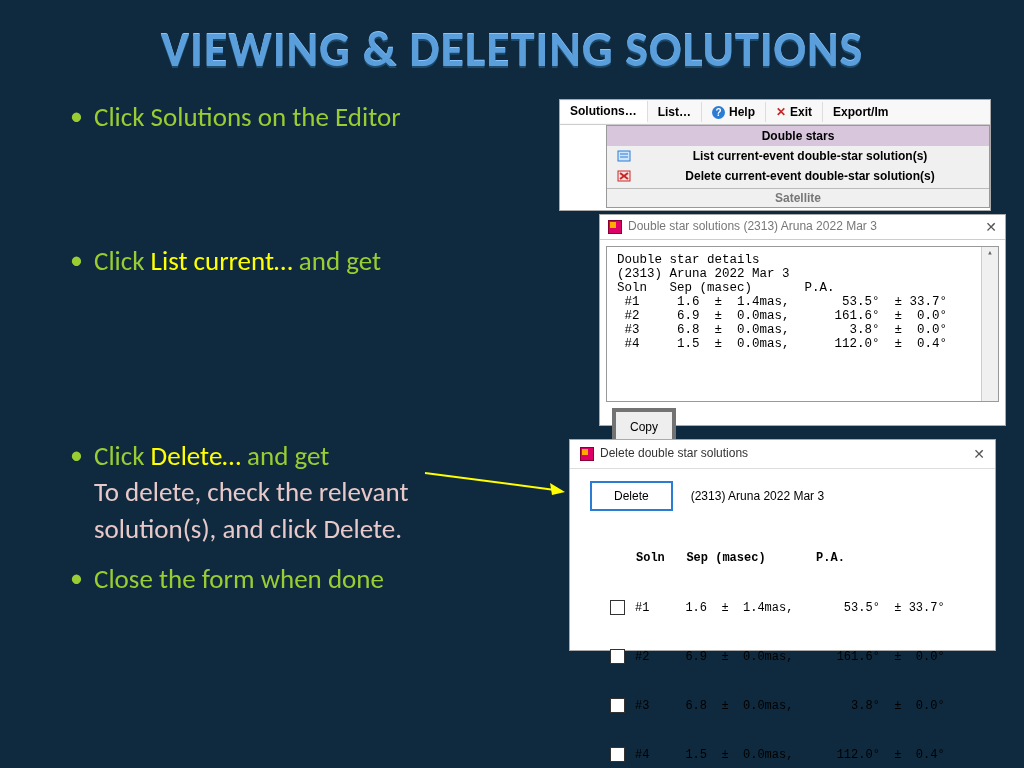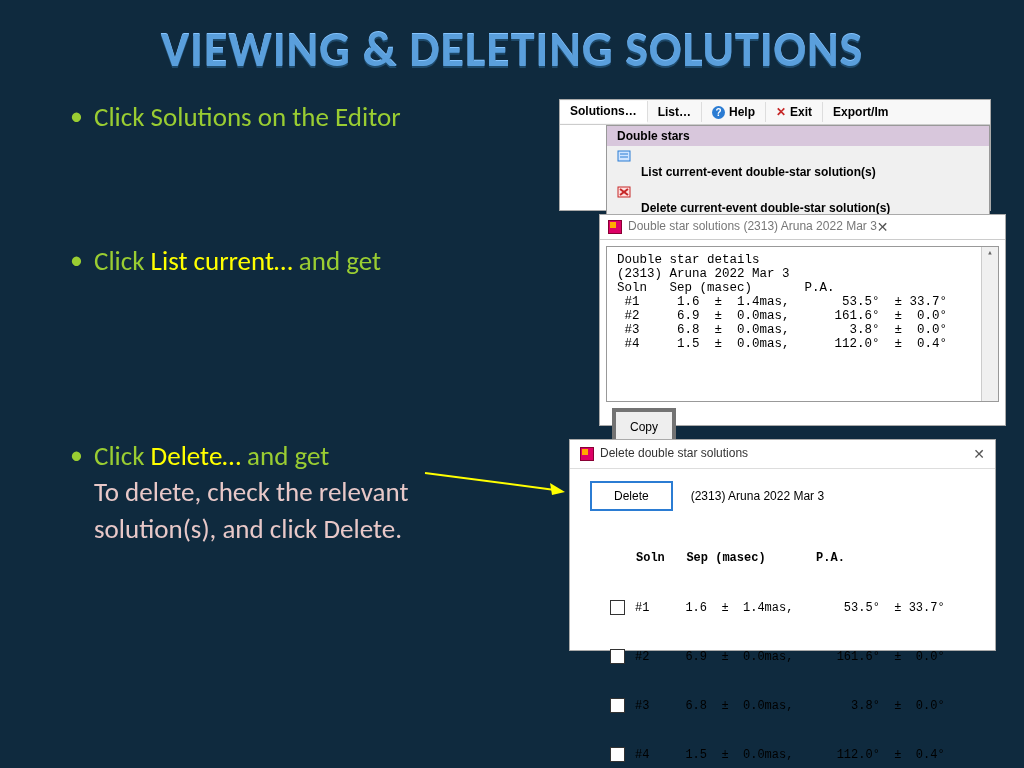--- a/index.html
+++ b/index.html
@@ -58,31 +58,31 @@
 
   
   .p1 { left: 560px; top: 100px; width: 430px; height: 110px; }
   .p1 .menubar { display: flex; align-items: center; height: 24px; border-bottom: 1px solid #ccc; background:#f8f8f8;}
   .p1 .menubar div { padding: 3px 10px; font-weight: bold; border-right:1px solid #ddd;}
   .p1 .menubar .hl { background: #fff; border-bottom:2px solid #fff;}
   .p1 .help::before { content:"?"; display:inline-block; width:13px; height:13px; border-radius:7px; background:#2b7cd3; color:#fff; text-align:center; line-height:13px; font-size:10px; margin-right:4px;}
   .p1 .exit::before { content:"✕"; color:#c62828; font-weight:bold; margin-right:4px;}
   .p1 .drop { border:1px solid #999; background:#f0f0f0; }
   .p1 .drop .head { background:#d8c7dc; font-weight:bold; padding:3px 10px;}
-  .p1 .drop .item { padding:19px 10px 3px 34px; font-weight:bold; position:relative;}
+  .p1 .drop .item { padding:3px 10px 3px 34px; font-weight:bold; position:relative;}
   .p1 .drop .item .ic { position:absolute; left:10px; top:3px; width:14px; height:14px;}
   .p1 .drop .item.last { border-bottom:1px solid #bbb; padding-bottom:5px;}
   .p1 .drop .sat { color:#777; padding:2px 10px; font-weight:bold;}
   .p1 .side { position:absolute; left:0; top:24px; width:46px; height:86px; background:#efeef0; border-right:1px solid #999; font-size:9px; color:#333; text-align:center;}
   .p1 .side div { border:1px solid #999; margin:2px; padding:1px; background:#fff;}
-  .p1 .dropwrap { margin-left:46px;}
+  .p1 .dropwrap { margin-left:46px;text-align:center;}
 
   
   .p2 { left: 600px; top: 215px; width: 405px; height: 210px; }
-  .p2 .titlebar { background:#fff; border-bottom:1px solid #ccc; padding:4px 8px; color:#777; display:flex; }
+  .p2 .titlebar { background:#fff; border-bottom:1px solid #ccc; padding:4px 8px; color:#777; display:flex; justify-content:space-between;}
   .p2 .body { border:1px solid #999; margin:6px; height:142px; padding:6px 10px; font-family:"Consolas","Courier New",monospace; font-size:12.5px; white-space:pre; position:relative;}
   .p2 .scroll { position:absolute; right:0; top:0; width:16px; height:100%; background:#f0f0f0; border-left:1px solid #ccc;}
   .p2 .scroll::before { content:"▴"; display:block; text-align:center; font-size:9px; color:#666;}
   .p2 .copy { margin:0 6px 6px 12px; padding:8px 14px; border:4px solid #737373; background:#eee; display:inline-block;}
 
   
   .p3 { left: 570px; top: 440px; width: 425px; height: 210px; }
   .p3 .titlebar { background:#fff; border-bottom:1px solid #ddd; padding:6px 10px; display:flex; justify-content:space-between; color:#333;}
   .p3 .row1 { display:flex; align-items:center; gap:18px; padding:12px 20px;}
   .p3 .delbtn { padding:6px 22px; border:2px solid #2b7cd3; background:#fff;}
@@ -115,20 +115,21 @@
   <li><span class="g">Click Solutions on the Editor</span></li>
   <li class="spacer no-bullet"></li>
   <li>
     <span class="g">Click </span><span class="y">List current…</span><span class="g"> and get</span>
   </li>
   <li class="spacer no-bullet" style="height:130px"></li>
   <li>
     <span class="g">Click </span><span class="y">Delete…</span><span class="g"> and get</span><br>
     <span class="p" style="display:inline-block; max-width:420px;">To delete, check the relevant solution(s), and click Delete.</span>
   </li>
+  <li><span class="g">Close the form when done</span></li>
 </ul>
 
 <div class="panel p1">
   <div class="menubar">
     <div class="hl">Solutions…</div>
     <div>List…</div>
     <div class="help">Help</div>
     <div class="exit">Exit</div>
     <div style="border-right:none">Export/Im</div>
   </div>

